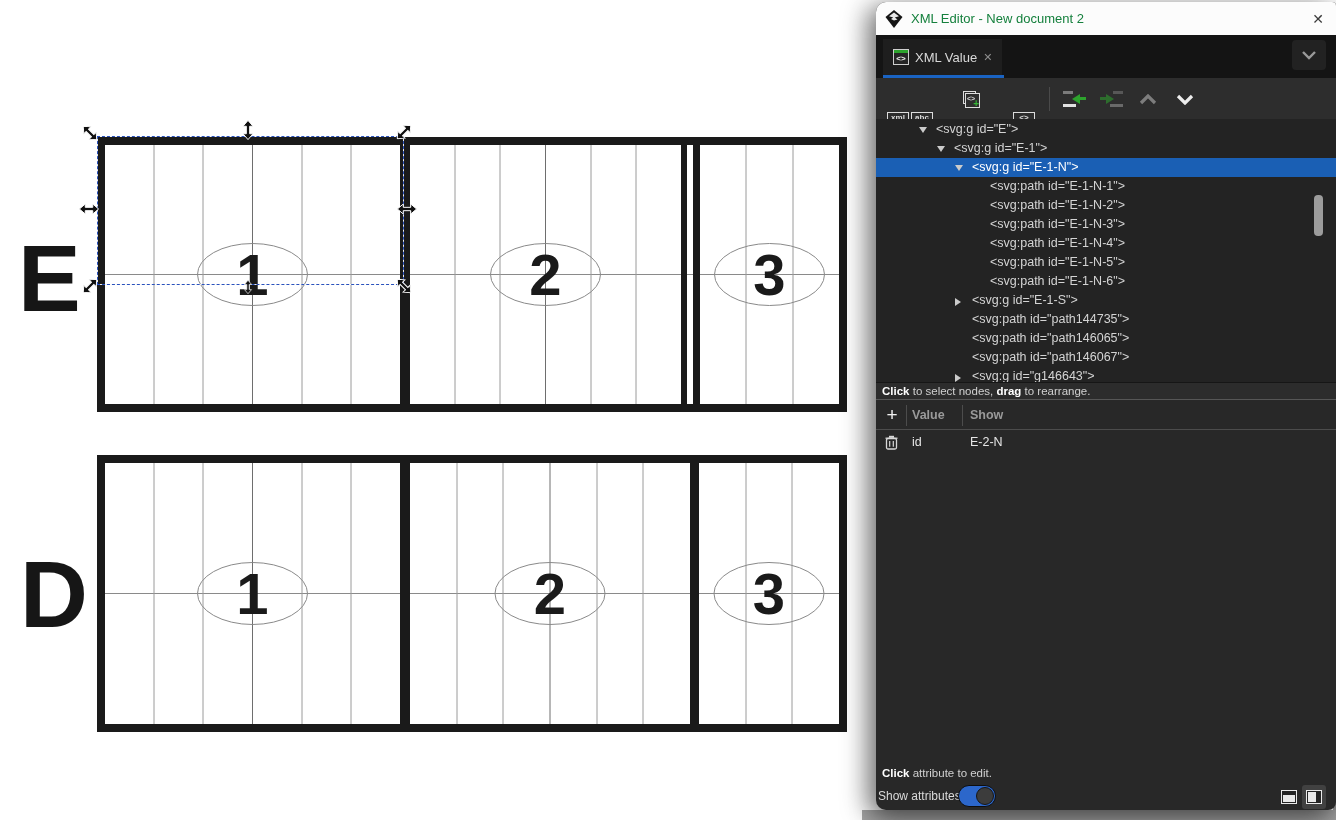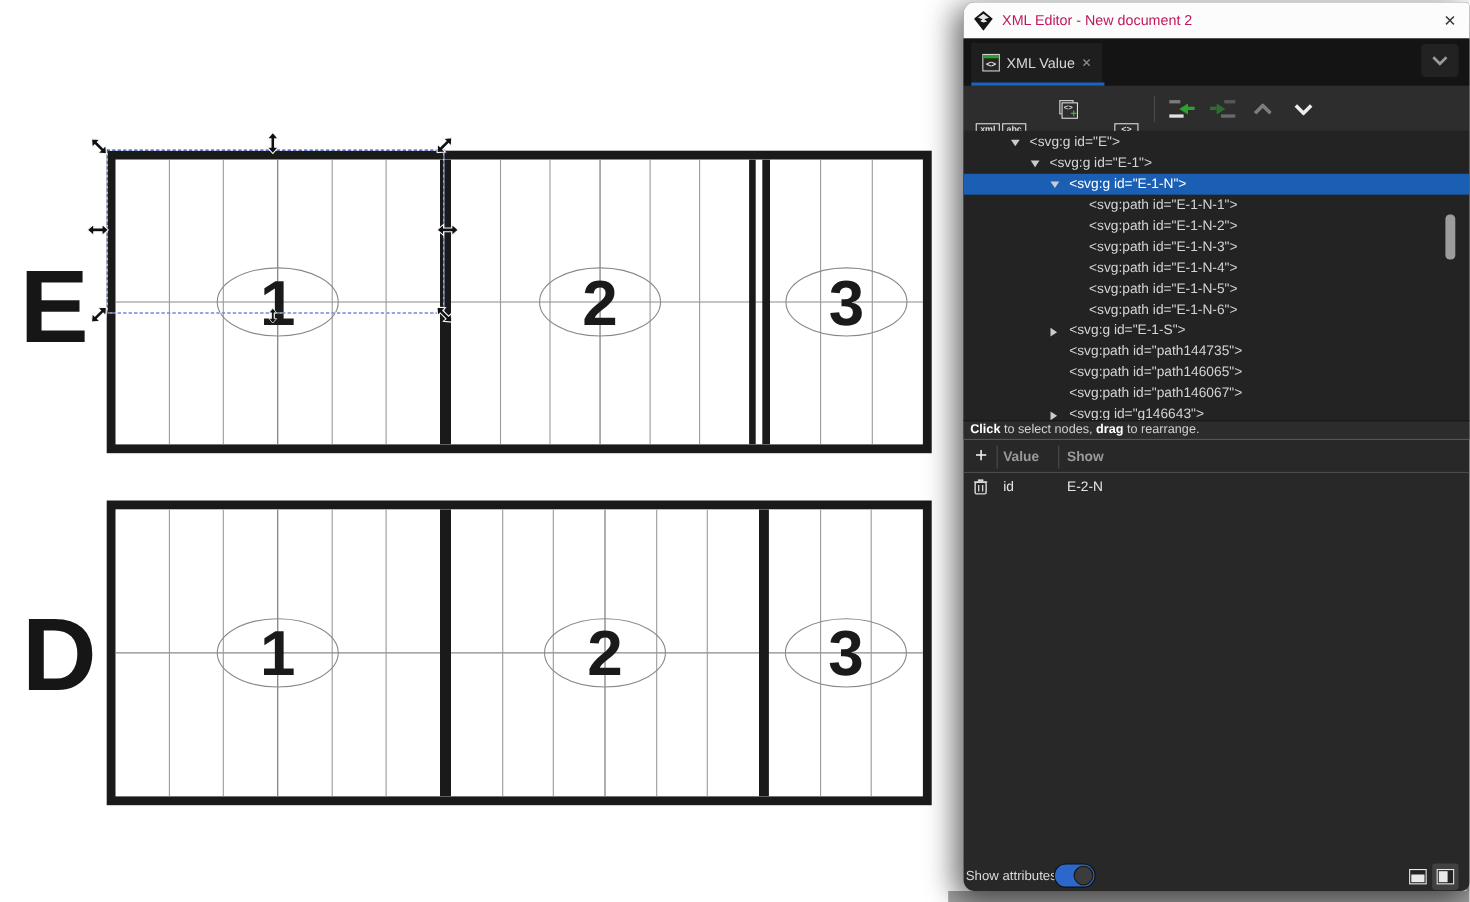--- a/index.html
+++ b/index.html
@@ -26,21 +26,21 @@
             background:#282828; border-radius:10px 4px 8px 10px;
             box-shadow:-10px 4px 26px rgba(0,0,0,.38), 0 10px 26px rgba(0,0,0,.35); }
   #behind-strip { position:absolute; left:862px; top:810px; width:474px; height:10px;
                   background:#a6a6a6; }
   #edge-strip { position:absolute; left:1333px; top:36px; width:3px; height:774px;
                 background:#9c9c9c; }
 
   .titlebar { position:absolute; left:0; top:0; width:100%; height:33px;
               background:#fcfcfc; border-radius:10px 4px 0 0;
               display:flex; align-items:center; padding:0 12px 0 9px; }
-  .titlebar .ttl { font-size:13px; color:#be185d; margin-left:8px; flex:1; }
+  .titlebar .ttl { font-size:13px; color:#15803d; margin-left:8px; flex:1; }
   .titlebar .close { font-size:14px; color:#3a3a3a; cursor:default; line-height:1; }
 
   .tabstrip { position:absolute; left:0; top:33px; width:100%; height:43px; background:#141414; }
   .tab { position:absolute; left:7px; top:4px; height:36px; background:#1e1e1e;
          display:flex; align-items:center; padding:0 10px; gap:6px; }
   .tab-underline { position:absolute; left:7px; top:40px; height:3px; width:118px; }
   .tab-icon { width:16px; height:16px; background:#262626; border:1px solid #cfcfcf;
               position:relative; }
   .tab-icon .bar { position:absolute; left:0; top:0; right:0; height:3px; }
   .tab-icon .code { position:absolute; left:0; right:0; top:4px; text-align:center;
@@ -393,20 +393,23 @@
               <line x1="0.5" y1="3.2" x2="12.5" y2="3.2" stroke="#d8d8d8" stroke-width="1.3"></line>
               <rect x="4" y="0.8" width="5" height="2" fill="#d8d8d8"></rect>
               <line x1="4.7" y1="6" x2="4.7" y2="11.8" stroke="#d8d8d8" stroke-width="1.2"></line>
               <line x1="8.3" y1="6" x2="8.3" y2="11.8" stroke="#d8d8d8" stroke-width="1.2"></line>
             </svg></span>
           <span class="aname">id</span>
           <span class="aval">E-2-N</span>
         </div>
       </div>
 
+    <div class="hintbar" id="hint2">
+      <b>Click</b><span> attribute to edit.</span>
+    </div>
 
     <div class="footer-label">Show attributes</div>
     <div class="toggle" style="background: rgb(44, 103, 203);">
       <div class="knob"></div>
     </div>
     <div class="layout-btn" style="left:401px">
       <span class="li h"></span>
     </div>
     <div class="layout-btn active" style="left:426px">
       <span class="li v"></span>

